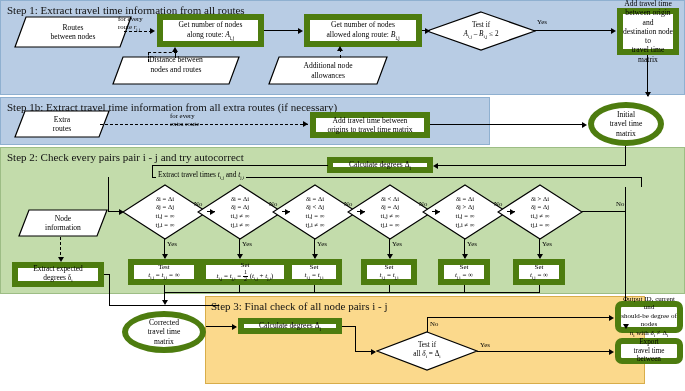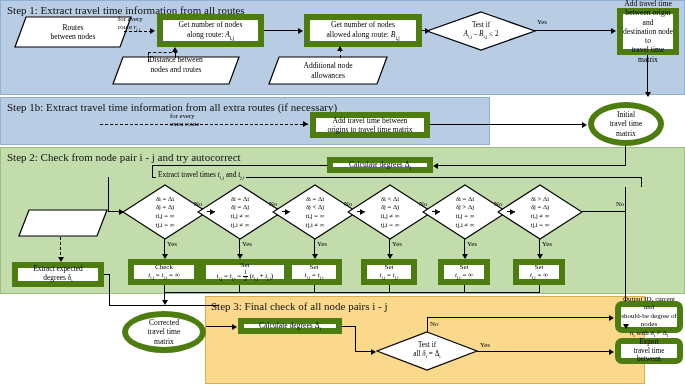--- a/index.html
+++ b/index.html
@@ -58,21 +58,21 @@
 
 <div id="canvas">
 
   <div class="band band-step1"></div>
   <div class="band band-step1b"></div>
   <div class="band band-step2"></div>
   <div class="band band-step3"></div>
 
   <div class="band-title" style="left:7px;top:4px;">Step 1: Extract travel time information from all routes</div>
   <div class="band-title" style="left:7px;top:101px;">Step 1b: Extract travel time information from all extra routes (if necessary)</div>
-  <div class="band-title" style="left:7px;top:151px;">Step 2: Check from node pair i - j and try autocorrect</div>
+  <div class="band-title" style="left:7px;top:151px;">Step 2: Check every pairs pair i - j and try autocorrect</div>
   <div class="band-title" style="left:211px;top:300px;">Step 3: Final check of all node pairs i - j</div>
 
   <div class="node para" style="left:14px;top:16px;width:118px;height:32px;">
     <svg width="118" height="32">
         <polygon points="12,1 117,1 106,31 1,31" fill="#fff" stroke="#000" stroke-width="1.2"></polygon>
       </svg>
     <div class="ptext" style="padding-top:0px;">Routes<br>between nodes</div>
   </div>
 
   <div class="dash-h" style="left:124px;top:31px;width:28px;"></div>
@@ -126,20 +126,26 @@
   <div class="arrow ar-r" style="left:611px;top:27.5px;"></div>
   <div class="elab" style="left:537px;top:18px;">Yes</div>
 
   <div class="node rect" style="left:617px;top:8px;width:62px;height:47px;">
     <div>Add travel time<br>between origin and<br>destination node to<br>travel time matrix</div>
   </div>
 
   <div class="ln lnv2" style="left:647px;top:55px;height:41px;"></div>
   <div class="arrow ar-d" style="left:644.5px;top:92px;"></div>
 
+  <div class="node para" style="left:14px;top:110px;width:96px;height:28px;">
+    <svg width="96" height="28">
+        <polygon points="11,1 95,1 85,27 1,27" fill="#fff" stroke="#000" stroke-width="1.2"></polygon>
+      </svg>
+    <div class="ptext">Extra<br>routes</div>
+  </div>
   <div class="dash-h" style="left:100px;top:124px;width:208px;"></div>
   <div class="arrow ar-r" style="left:303px;top:121px;"></div>
   <div class="elab" style="left:170px;top:112px;line-height:1.2;">for every<br>extra route</div>
 
   <div class="node rect" style="left:310px;top:112px;width:120px;height:26px;">
     <div>Add travel time between<br>origins to travel time matrix</div>
   </div>
 
   <div class="ln lnh2" style="left:430px;top:124px;width:155px;"></div>
   <div class="arrow ar-r" style="left:582px;top:121.5px;"></div>
@@ -260,21 +266,21 @@
   <div class="elab" style="left:494px;top:200px;">No</div>
 
   <div class="ln lnh2" style="left:582px;top:211px;width:44px;"></div>
   <div class="ln lnv2" style="left:625px;top:187px;height:140px;"></div>
   <div class="elab" style="left:616px;top:200px;">No</div>
 
   <div class="ln lnv2" style="left:164px;top:239px;height:19px;"></div>
   <div class="arrow ar-d" style="left:161.5px;top:254px;"></div>
   <div class="elab" style="left:167px;top:240px;">Yes</div>
   <div class="node rect" style="left:128px;top:259px;width:72px;height:26px;font-size:7px;">
-    <div><span>Check</span><br><i>t</i><sub>i,j</sub> = <i>t</i><sub>j,i</sub> = ∞</div>
+    <div><span>Test</span><br><i>t</i><sub>i,j</sub> = <i>t</i><sub>j,i</sub> = ∞</div>
   </div>
 
   <div class="ln lnv2" style="left:239px;top:239px;height:19px;"></div>
   <div class="arrow ar-d" style="left:236.5px;top:254px;"></div>
   <div class="elab" style="left:242px;top:240px;">Yes</div>
   <div class="node rect" style="left:200px;top:259px;width:90px;height:26px;font-size:7px;">
     <div><span>Set</span><br><i>t</i><sub>i,j</sub> = <i>t</i><sub>j,i</sub> = <span class="frac"><span class="num">1</span><span class="den">2</span></span> (<i>t</i><sub>i,j</sub> + <i>t</i><sub>j,i</sub>)</div>
   </div>
 
   <div class="ln lnv2" style="left:314px;top:239px;height:19px;"></div>
@@ -312,20 +318,21 @@
   <div class="ln lnv2" style="left:464px;top:285px;height:8px;"></div>
   <div class="ln lnv2" style="left:539px;top:285px;height:8px;"></div>
   <div class="ln lnh2" style="left:164px;top:292px;width:376px;"></div>
   <div class="ln lnv2" style="left:164px;top:292px;height:11px;"></div>
   <div class="arrow ar-d" style="left:161.5px;top:300px;"></div>
 
   <div class="node para" style="left:18px;top:209px;width:90px;height:28px;">
     <svg width="90" height="28">
         <polygon points="11,1 89,1 79,27 1,27" fill="#fff" stroke="#000" stroke-width="1.2"></polygon>
       </svg>
+    <div class="ptext">Node<br>information</div>
   </div>
   <div class="dash-v" style="left:60px;top:237px;height:23px;"></div>
   <div class="arrow ar-d" style="left:57.5px;top:257px;"></div>
 
   <div class="node rect" style="left:12px;top:262px;width:92px;height:25px;font-size:7.4px;">
     <div>Extract expected<br>degrees δ<sub>i</sub></div>
   </div>
   <div class="ln lnh2" style="left:104px;top:274px;width:6px;"></div>
   <div class="ln lnv2" style="left:109px;top:274px;height:32px;"></div>
   <div class="ln lnh2" style="left:109px;top:305px;width:110px;"></div>

